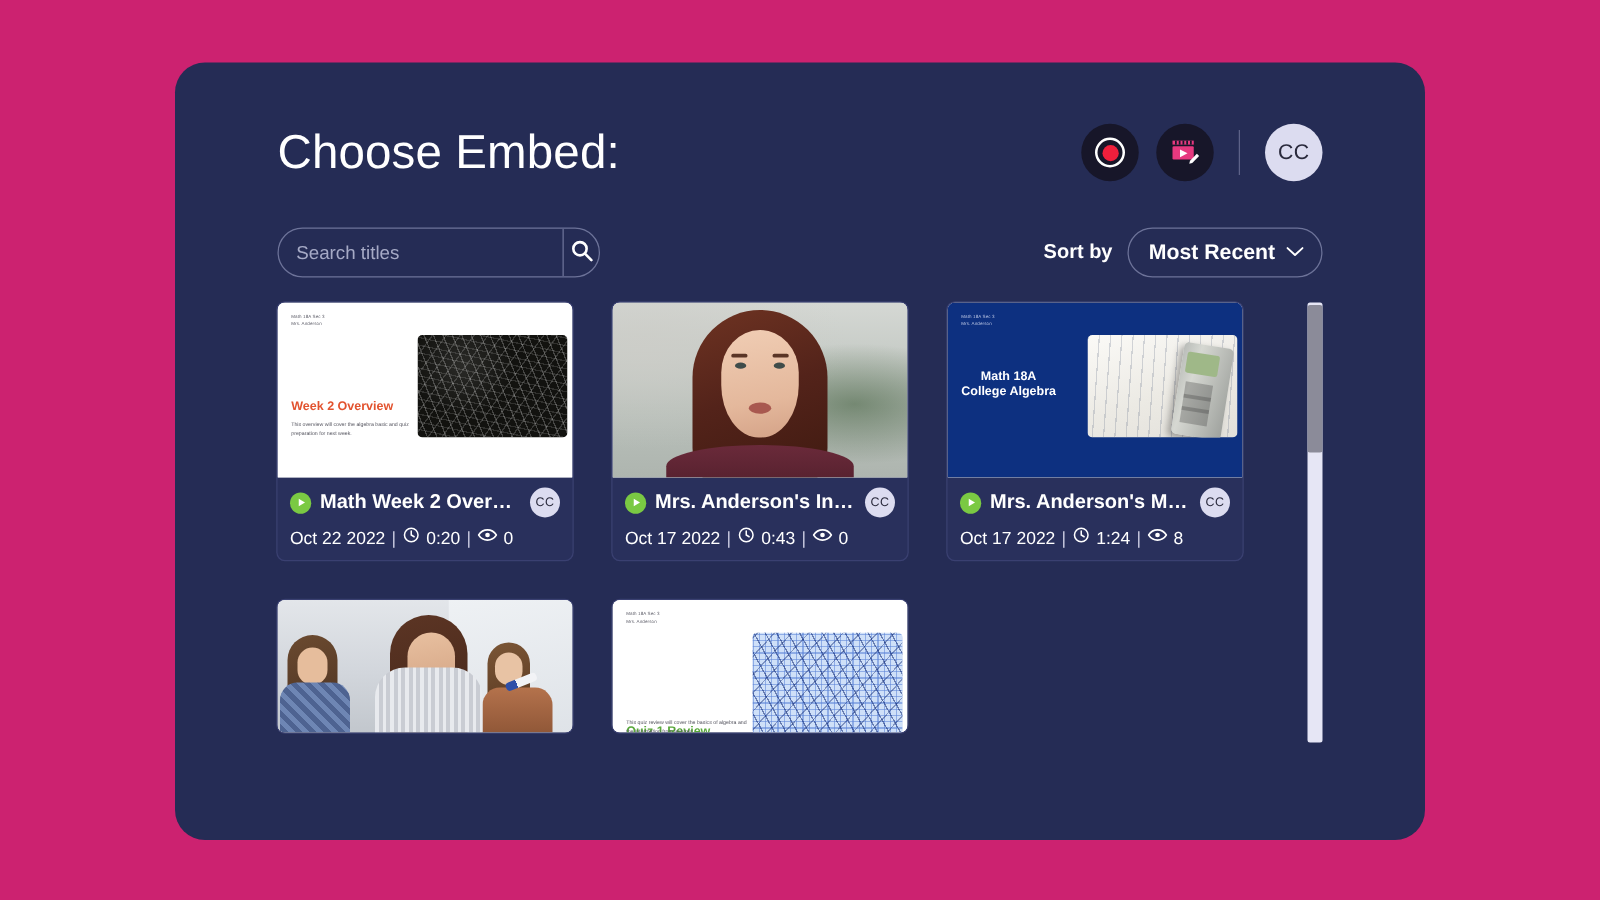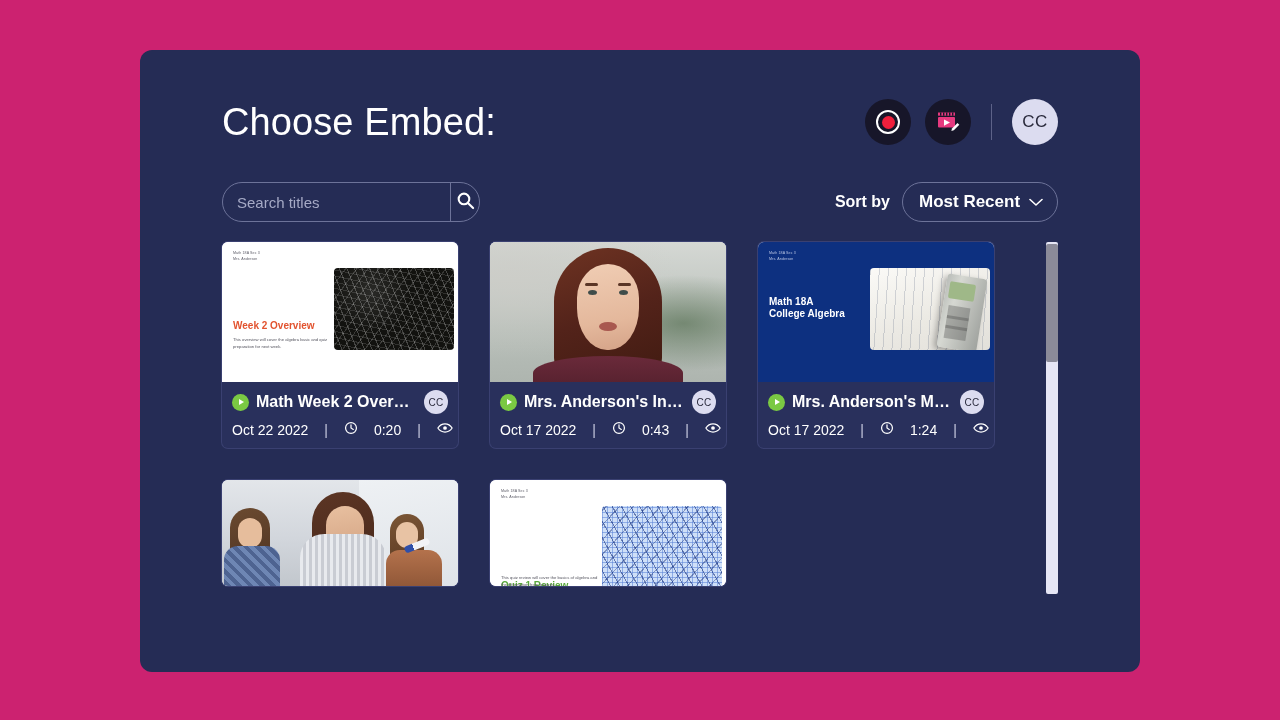--- a/index.html
+++ b/index.html
@@ -17,21 +17,21 @@
   }
 
   
   .panel {
     position: absolute;
     left: 140px;
     top: 50px;
     width: 1000px;
     height: 622px;
     background: #252c55;
-    border-radius: 12px;
+    border-radius: 24px;
     overflow: hidden;
   }
 
   .panel-inner {
     position: absolute;
     left: 0; top: 0;
     width: 1000px;
     height: 622px;
     padding: 0 82px;
   }
@@ -315,21 +315,21 @@
     display: flex;
     align-items: center;
     justify-content: center;
     flex: none;
     letter-spacing: 0.3px;
   }
 
   .card-sub {
     display: flex;
     align-items: center;
-    gap: 16px;
+    gap: 5px;
     margin-top: 7px;
     color: #ffffff;
     font-size: 14px;
     white-space: nowrap;
   }
 
   .card-sub .sep { color: #c9cbe0; }
 
   
   .scrollbar {
@@ -770,21 +770,21 @@
             <span>0</span>
           </div>
         </div>
       </div>
 
       <div class="card">
         <div class="thumb">
           <div class="slide blue">
             <div class="slide-head" style="white-space: pre-line;">Math 18A Sec 3
 Mrs. Anderson</div>
-            <div class="slide-title t-white" style="white-space:pre-line;">Math 18A
+            <div class="slide-title t-white" style="white-space:pre-line;text-align:center;">Math 18A
 College Algebra</div>
             <div class="slide-img">
                   <div class="art-calc"></div>
                 </div>
           </div>
         </div>
         <div class="card-meta">
           <div class="card-title-row">
             <span class="play-badge">
               <svg width="8" height="8" viewBox="0 0 8 8">

